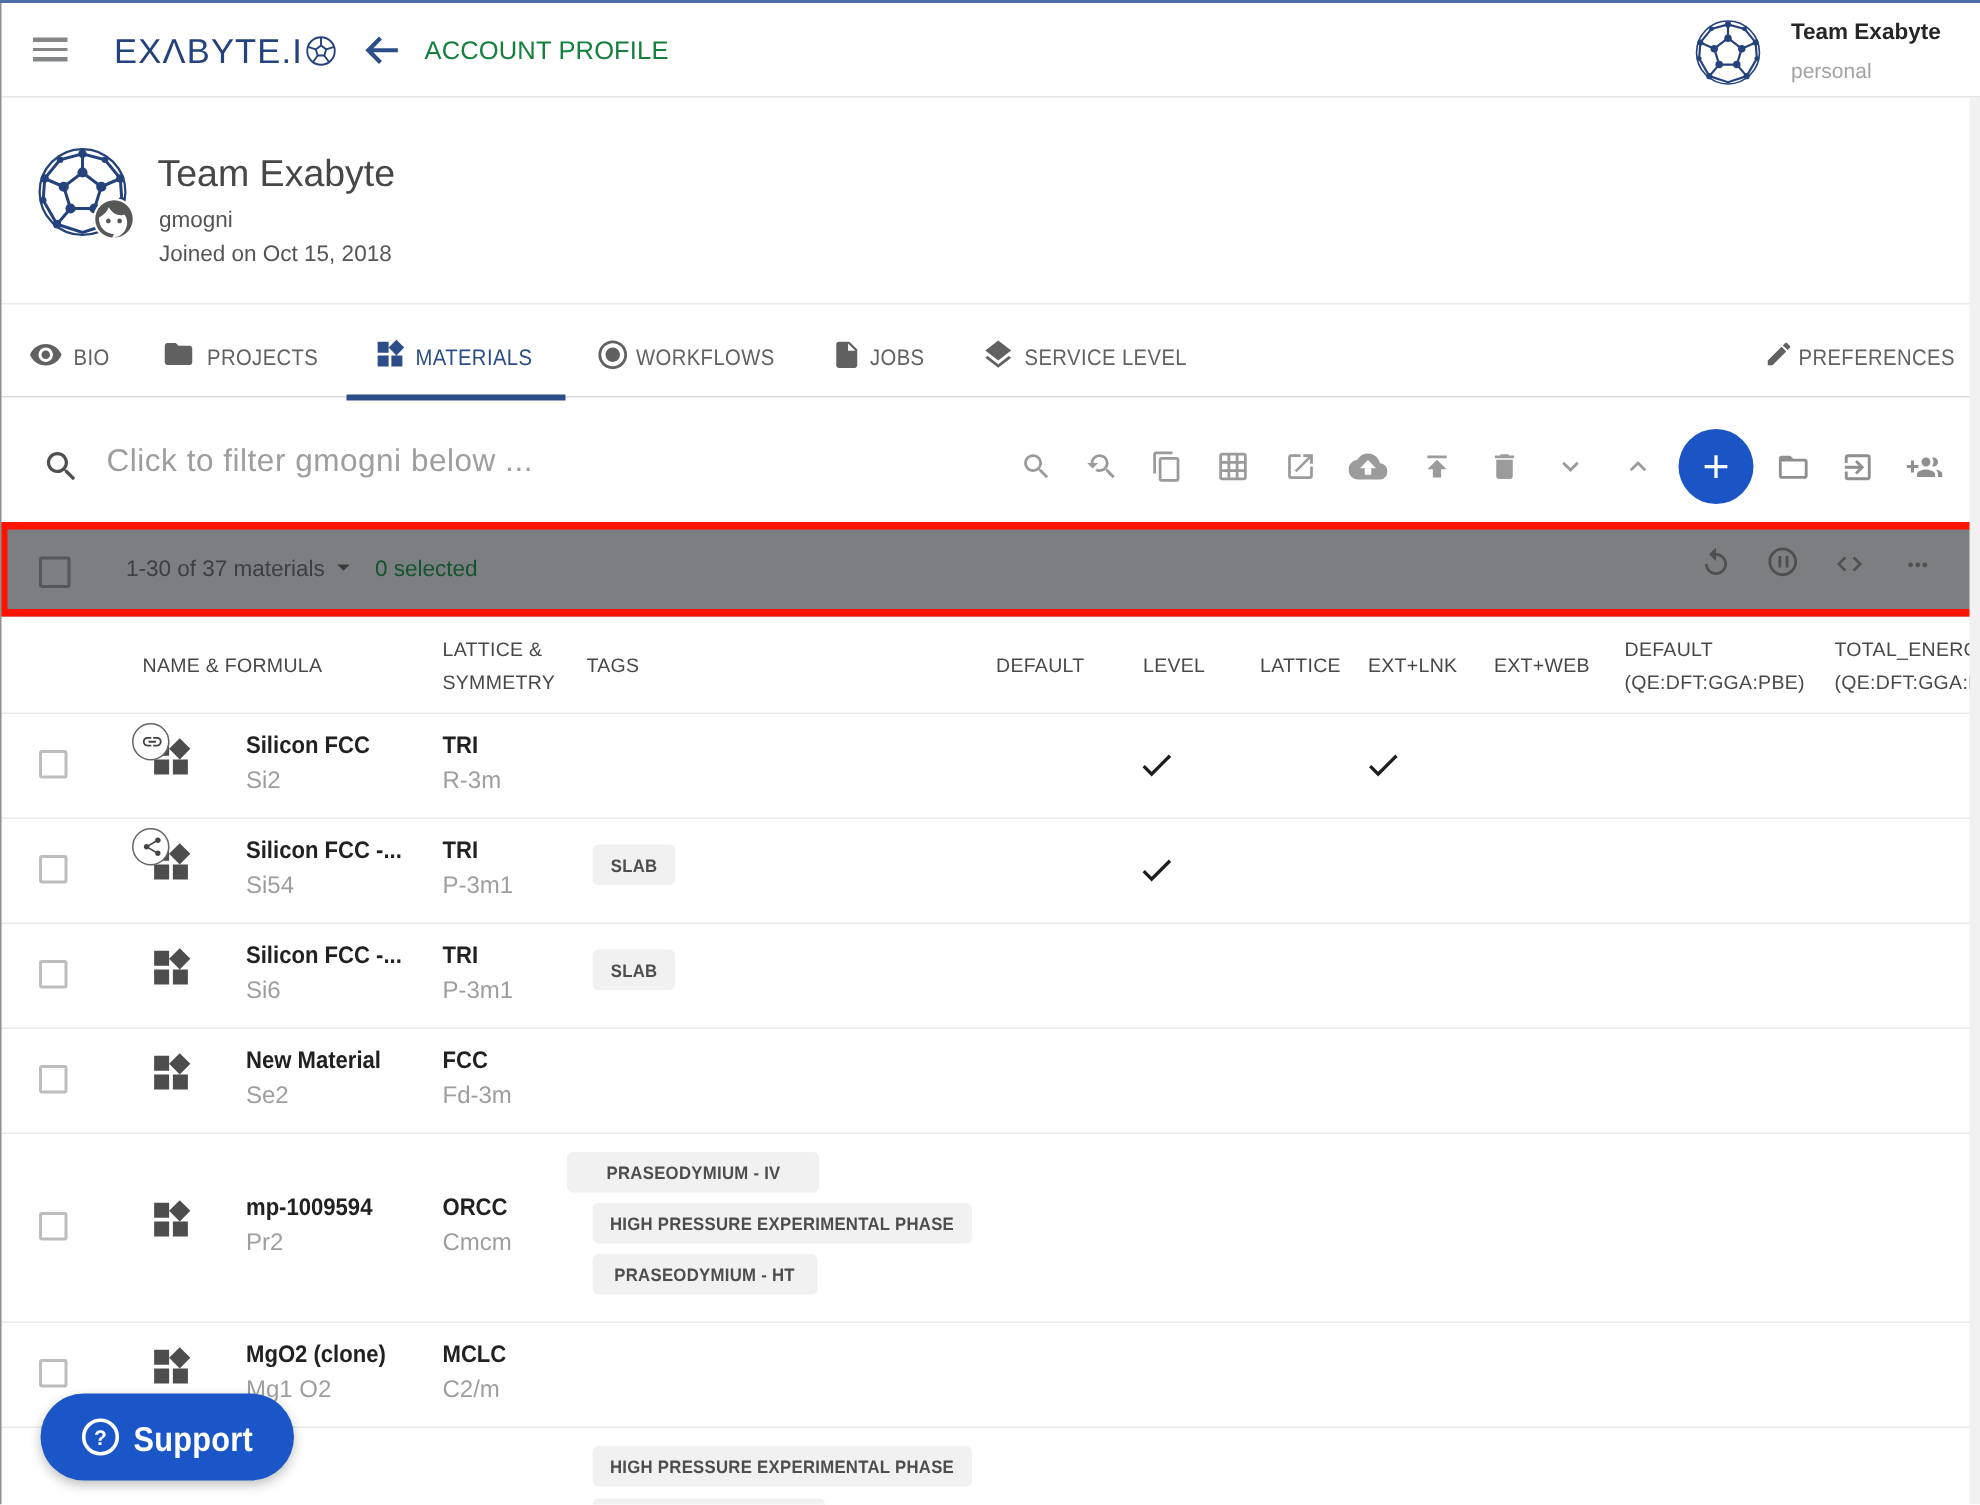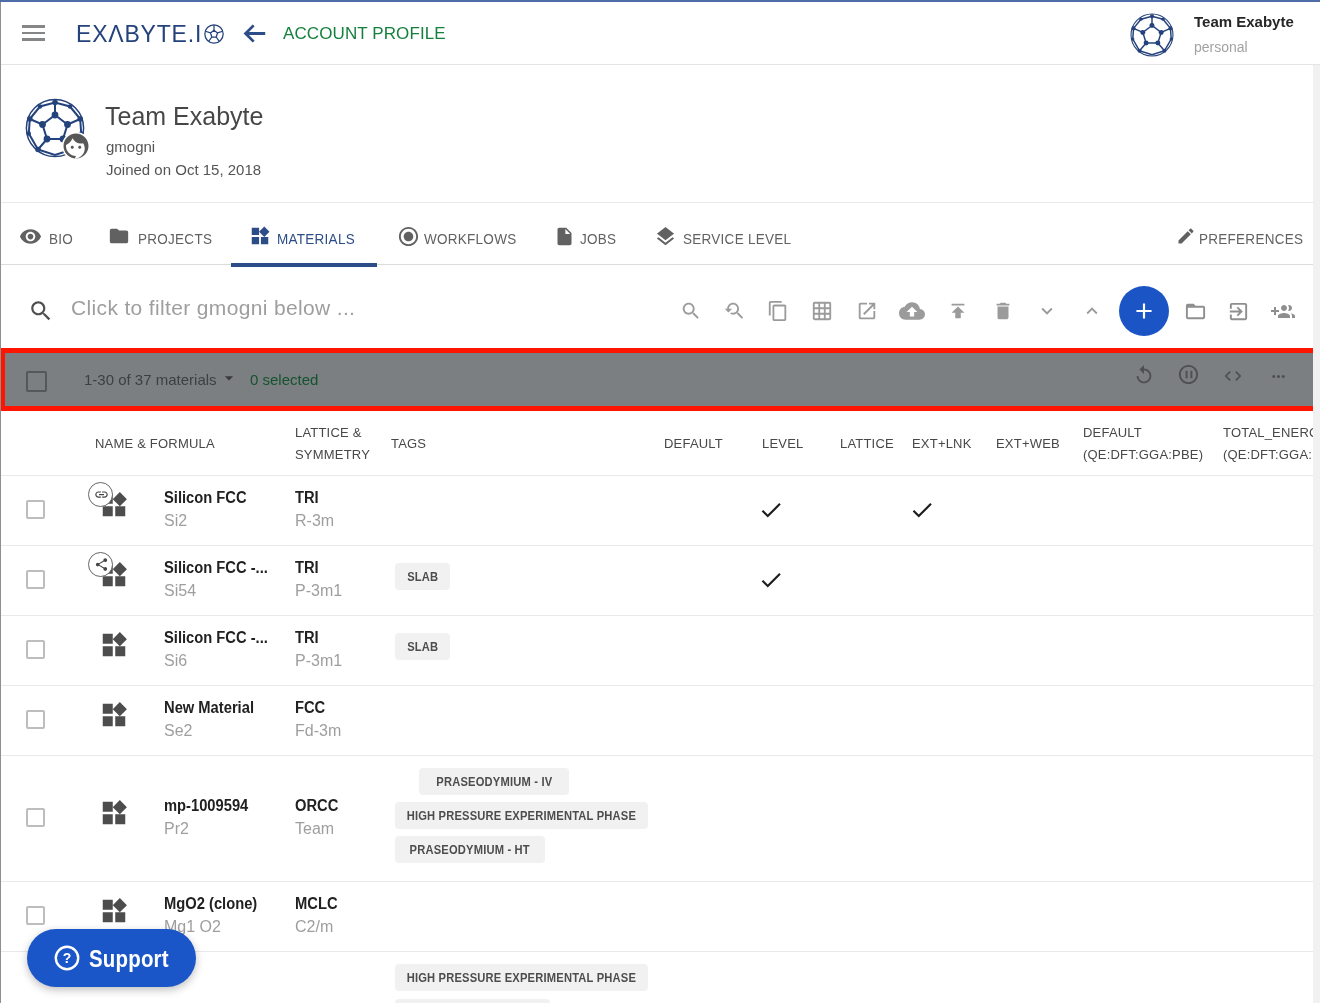--- a/index.html
+++ b/index.html
@@ -257,22 +257,22 @@
 <div class="nm" style="left:295px;top:699.0px">FCC</div>
 <div class="fm" style="left:295px;top:721.5px">Fd-3m</div>
 <div class="divl" style="top:755px"></div>
 <div class="abs" style="left:26px;top:807.5px;width:19px;height:19px;border:2px solid #bdbdbd;border-radius:2px"></div>
 <svg style="position:absolute;left:99px;top:797.5px" width="30" height="30" viewBox="0 0 24 24" fill="#4d4d4d">
     <path d="M13 13v8h8v-8h-8zM3 21h8v-8H3v8zM3 3v8h8V3H3zm13.66-1.31L11 7.34 16.66 13l5.66-5.66-5.66-5.65z"></path>
   </svg>
 <div class="nm" style="left:164px;top:797.0px">mp-1009594</div>
 <div class="fm" style="left:164px;top:819.5px">Pr2</div>
 <div class="nm" style="left:295px;top:797.0px">ORCC</div>
-<div class="fm" style="left:295px;top:819.5px">Team</div>
-<div class="chip" style="left:419px;top:768px;width:150px;height:27px">
+<div class="fm" style="left:295px;top:819.5px">Cmcm</div>
+<div class="chip" style="left:378px;top:768px;width:168px;height:27px">
     <span>PRASEODYMIUM - IV</span>
   </div>
 <div class="chip" style="left:395px;top:802px;width:253px;height:27px">
     <span>HIGH PRESSURE EXPERIMENTAL PHASE</span>
   </div>
 <div class="chip" style="left:395px;top:836px;width:150px;height:27px">
     <span>PRASEODYMIUM - HT</span>
   </div>
 <div class="divl" style="top:881px"></div>
 <div class="abs" style="left:26px;top:905.5px;width:19px;height:19px;border:2px solid #bdbdbd;border-radius:2px"></div>

